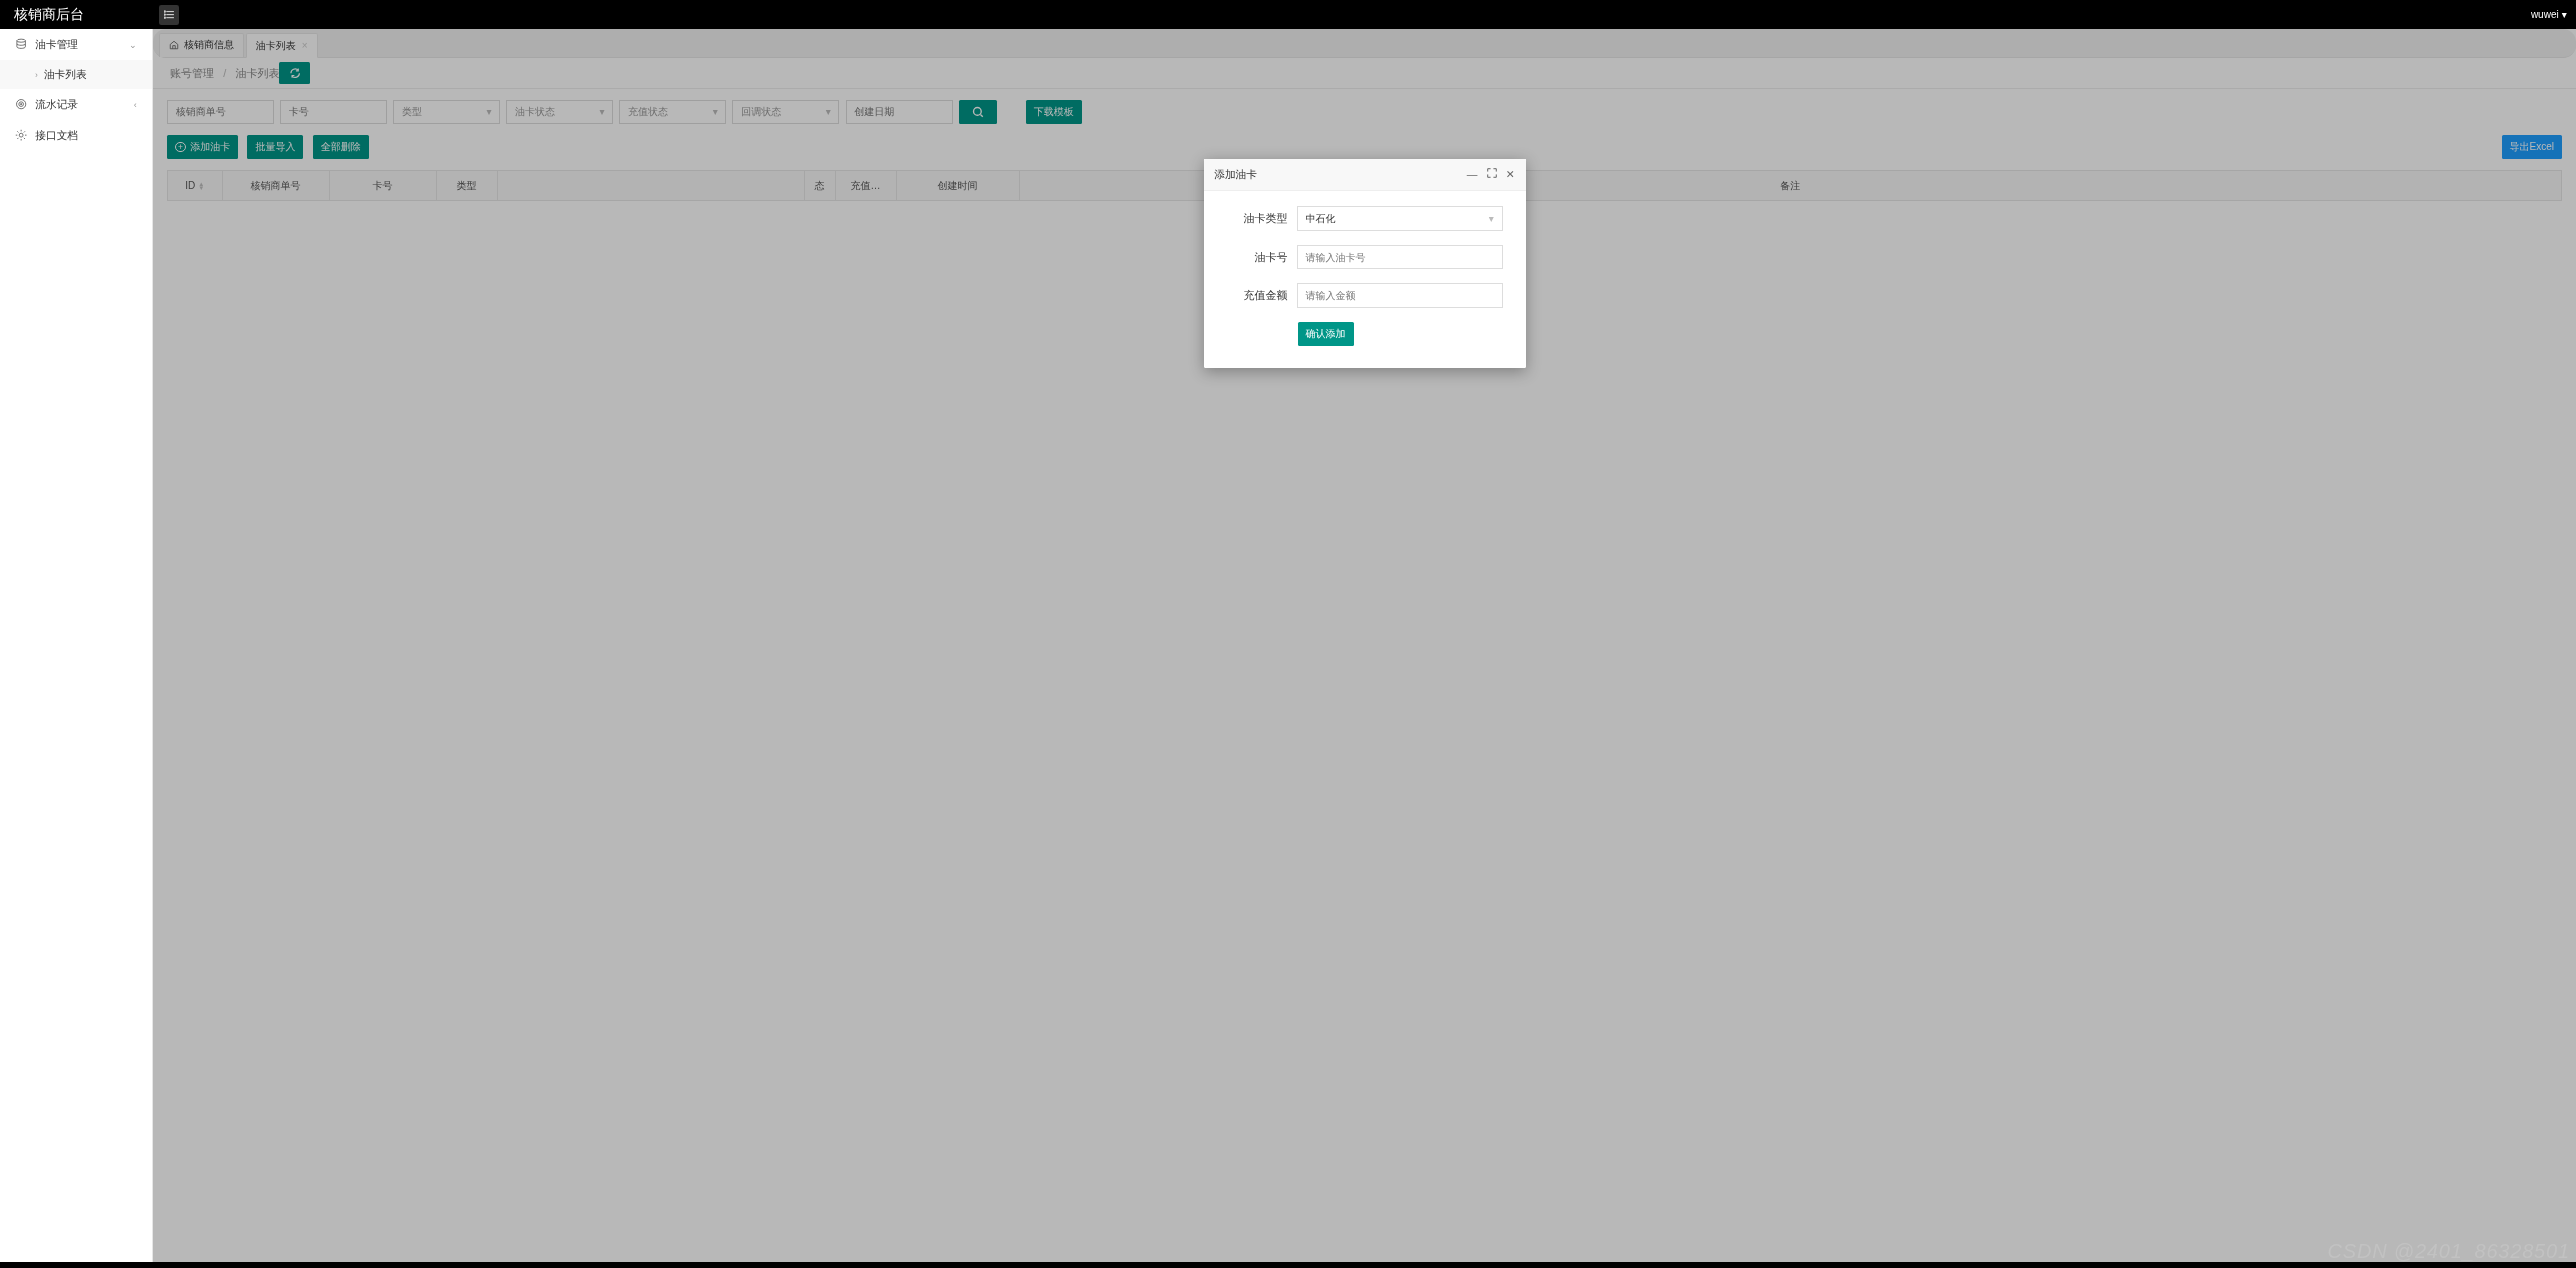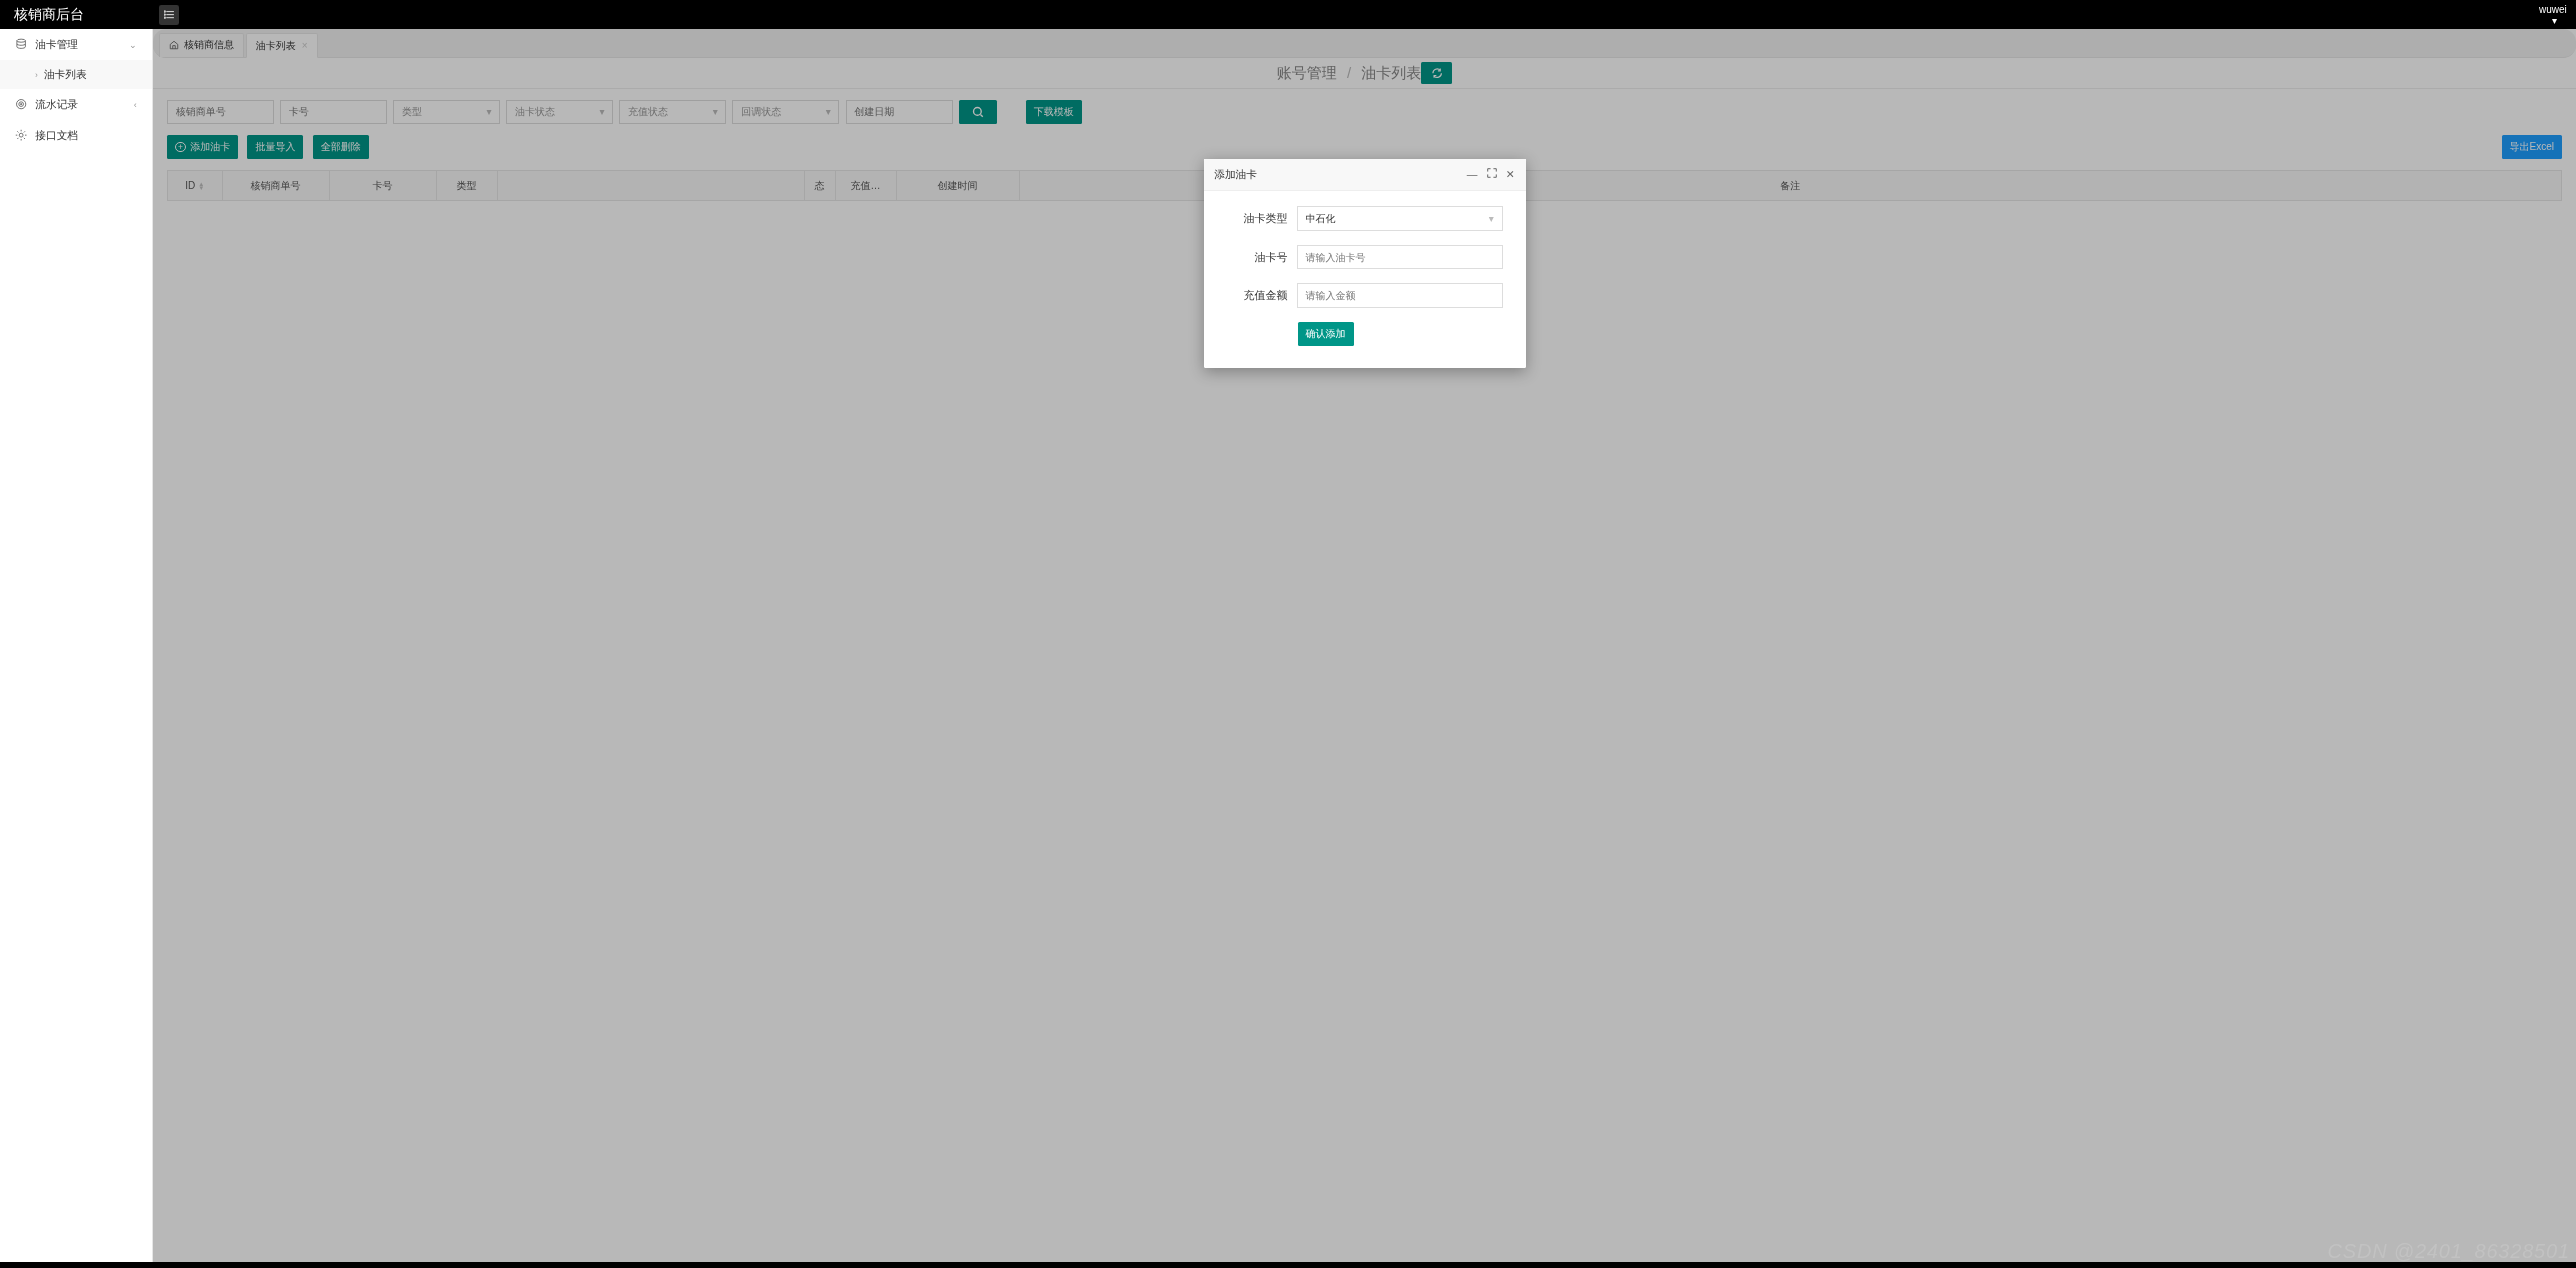--- a/index.html
+++ b/index.html
@@ -2,21 +2,21 @@
 <html style="font-size:12.3px"><head>
 <meta charset="utf-8">
 <style>
 * { margin: 0; padding: 0; box-sizing: border-box; }
 body { font-family: "Microsoft YaHei", Arial, sans-serif; font-size: 10.7px; background: #f5f5f5; color: #333; overflow: hidden; }
 
 
 .header { height: 29px; background: #000000; display: flex; align-items: center; justify-content: space-between; padding: 0 9.2px 0 0; color: #fff; }
 .header .title { font-size: 14px; padding-left: 14px; width: 153px; }
 .header .toggle { width: 20px; height: 20px; background: #333; border-radius: 2.3px; display: flex; align-items: center; justify-content: center; margin-left: 6.1px; cursor: pointer; }
-.header .user { display: flex; align-items: center; cursor: pointer; font-size: 10px; flex-direction: column; }
+.header .user { display: flex; align-items: center; cursor: pointer; font-size: 10px; }
 .header .user .caret { margin-left: 3.1px; }
 .header-left { display: flex; align-items: center; }
 
 
 .layout { display: flex; height: calc(100vh - 29px - 6.1px); }
 .sidebar { width: 153px; background: #fff; border-right: 0.8px solid #e6e6e6; }
 .menu-item { padding: 0 15.3px; height: 31px; display: flex; align-items: center; cursor: pointer; color: #333; text-align: right; }
 .menu-item .icon { margin-right: 7.7px; color: #666; display: flex; align-items: center; }
 .menu-item .arrow { margin-left: auto; color: #999; font-size: 9.2px; }
 .sub-item { padding: 0 15.3px 0 35px; height: 29px; display: flex; align-items: center; cursor: pointer; color: #333; background: #f8f8f8; }
@@ -25,21 +25,21 @@
 .main { flex: 1; display: flex; flex-direction: column; background: #fff; position: relative; }
 
 
 .tabs { height: 29px; background: #f2f2f2; display: flex; align-items: flex-end; padding-left: 6.1px; border-bottom: 0.8px solid #e6e6e6; border-radius: 13px; }
 .tab { height: 24.5px; padding: 0 9.2px; display: flex; align-items: center; background: #fafafa; border: 0.8px solid #e6e6e6; border-bottom: none; margin-right: 1.5px; cursor: pointer; font-size: 10px; border-radius: 2.3px 2.3px 0 0; }
 .tab.active { background: #fff; border-bottom: 0.8px solid #fff; margin-bottom: -0.8px; }
 .tab .close { margin-left: 6.1px; color: #ccc; cursor: pointer; }
 .tab .home-ic { margin-right: 4.6px; color: #666; }
 
 
-.crumbs { height: 31px; display: flex; align-items: center; padding: 0 6px; color: #888; font-size: 15px; border-bottom: 0.8px solid #eee; justify-content: center; }
+.crumbs { height: 31px; display: flex; align-items: center; padding: 0 17px; color: #888; font-size: 11px; border-bottom: 0.8px solid #eee; justify-content: flex-start; }
 .crumbs .sep { margin: 0 6.1px; color: #bbb; }
 .refresh-btn { width: 31px; height: 21.5px; background: #009688; border-radius: 1.5px; display: flex; align-items: center; justify-content: center; color: #fff; cursor: pointer; }
 
 
 .filters { padding: 10.7px 14px 0; display: flex; gap: 6.1px; flex-wrap: wrap; }
 .input, .select { height: 24.5px; border: 0.8px solid #ddd; padding: 0 7.7px; font-size: 10px; background: #fff; color: #555; outline: none; }
 .input { width: 107px; }
 .select { width: 107px; display: flex; align-items: center; justify-content: space-between; cursor: pointer; color: #999; }
 .select .caret-d { color: #bbb; }
 .btn { height: 24.5px; padding: 0 8px; border: none; color: #fff; cursor: pointer; font-size: 10px; border-radius: 1.5px; display: inline-flex; align-items: center; }

